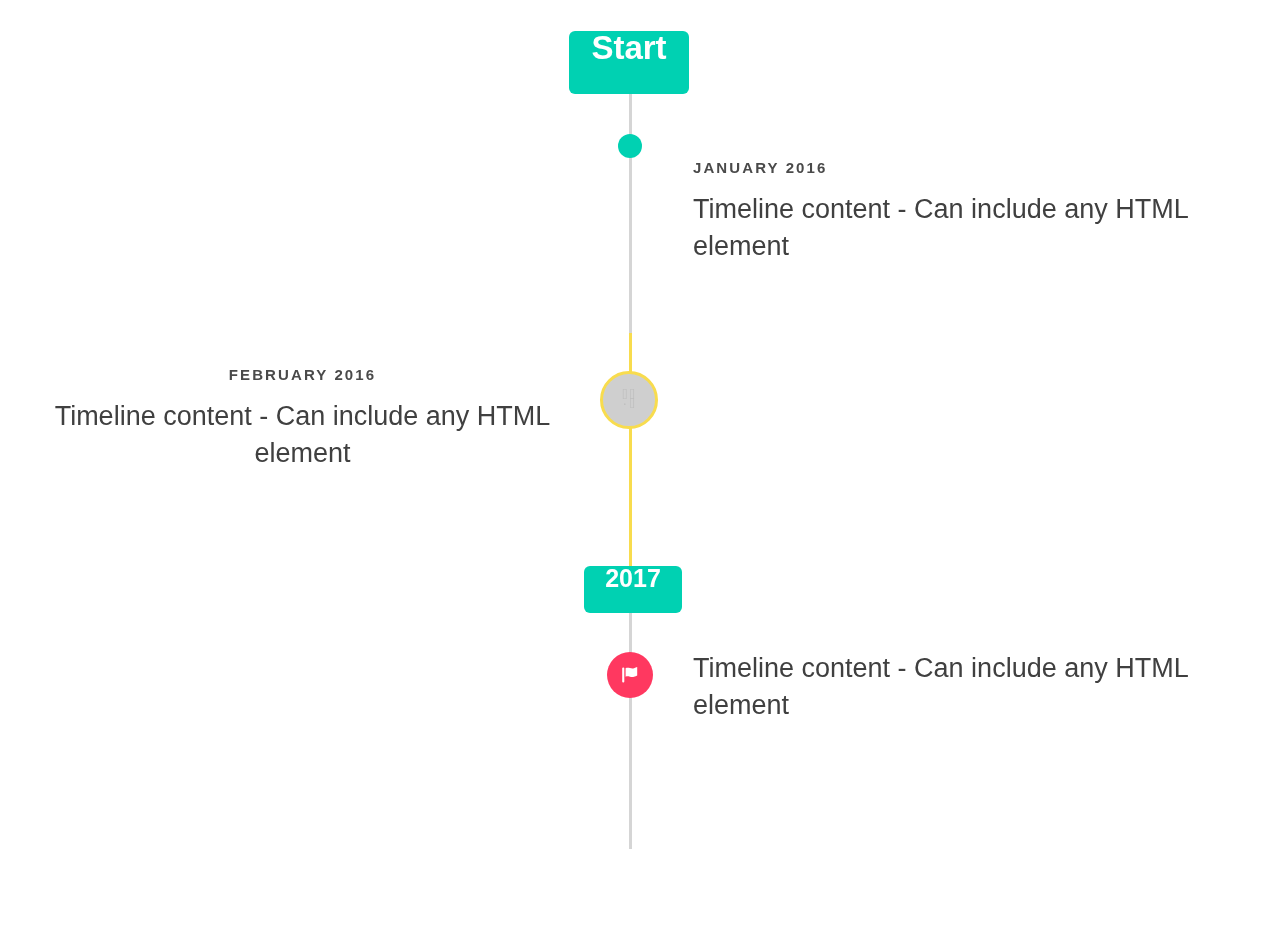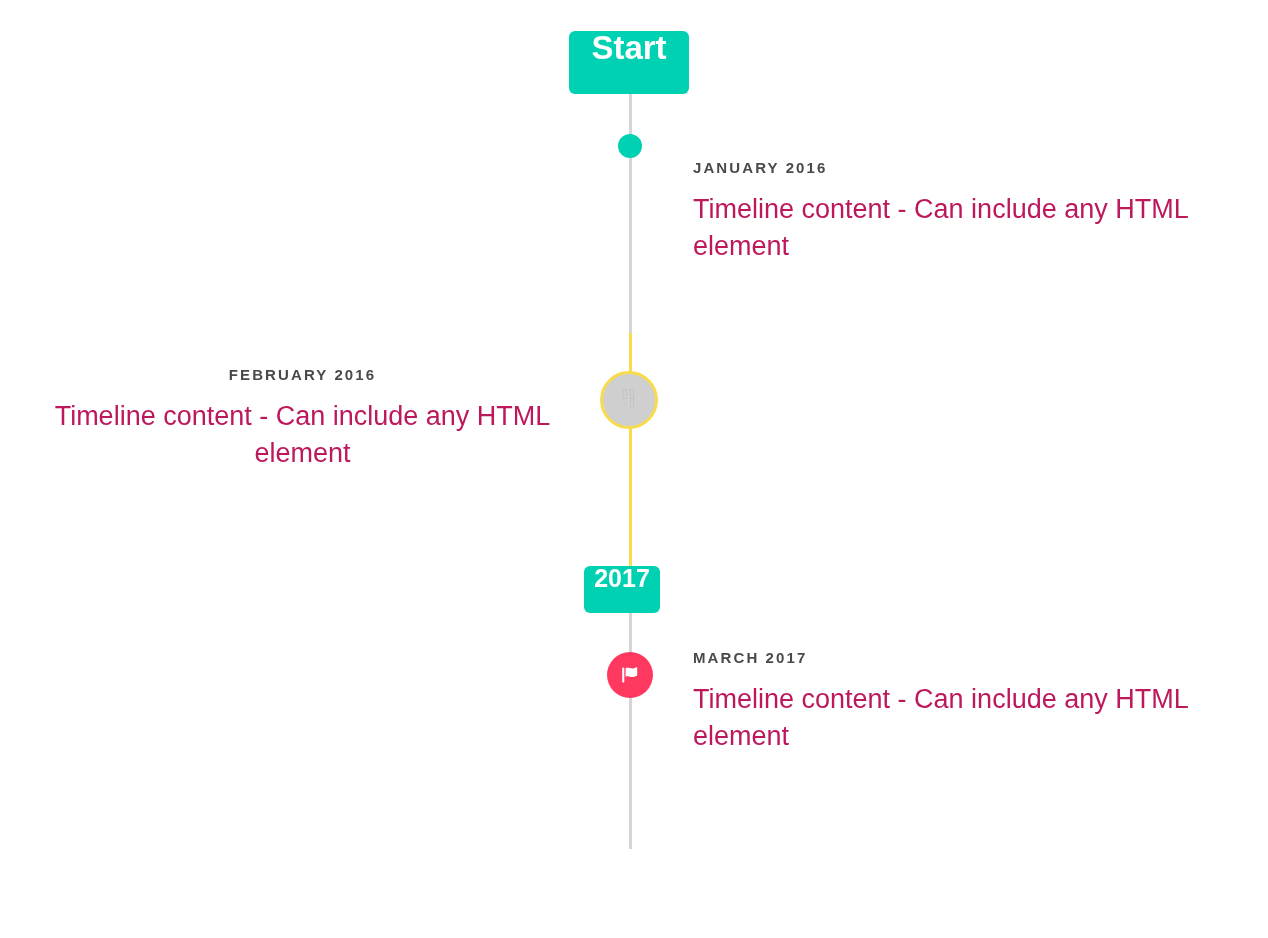--- a/index.html
+++ b/index.html
@@ -47,21 +47,21 @@
     line-height: 1;
     z-index: 5;
   }
   .badge-start {
     left: 569px; top: 31px;
     width: 120px; height: 63px;
     font-size: 33px;
   }
   .badge-mid {
     left: 584px; top: 566px;
-    width: 76px; height: 47px;
+    width: 98px; height: 47px;
     font-size: 25px;
   }
   .badge-end {
     left: 577px; top: 849px;
     width: 105px; height: 62px;
     font-size: 33px;
   }
 
   
   .entry { position: absolute; }
@@ -72,21 +72,21 @@
     font-weight: bold;
     letter-spacing: 2.1px;
     color: #4a4a4a;
     text-transform: uppercase;
     margin: 0 0 14px 0;
     line-height: 1.1;
   }
   .entry-text .body {
     font-size: 27px;
     font-weight: 400;
-    color: #be185d;
+    color: #404040;
     line-height: 1.38;
     margin: 0;
   }
 
   .entry-right .entry-text { left: 693px; width: 530px; text-align: left; }
   .entry-left  .entry-text { left: 40px;  width: 525px; text-align: center; }
 
   
   .marker {
     position: absolute;
@@ -165,19 +165,18 @@
 
   <div class="entry entry-right">
     <div class="marker marker-flag">
       <svg width="24" height="24" viewBox="0 0 24 24" aria-hidden="true">
         <rect x="4.2" y="4.5" width="2.1" height="15" rx="1" fill="#ffffff"></rect>
         <path d="M7.6 5.3 C10.4 3.9 13.2 6.4 16.0 5.3 C17.3 4.8 18.2 4.3 19.2 4.0
                  L19.2 12.4 C18.2 12.9 17.3 13.4 16.0 13.8 C13.2 14.8 10.4 12.4 7.6 13.7 Z" fill="#ffffff"></path>
       </svg>
     </div>
     <div class="entry-text" style="top:650px;">
-      <p class="date">March 2017</p>
       <p class="body">Timeline content - Can include any HTML element</p>
     </div>
   </div>
 
 
 </div>
 
 </body></html>

